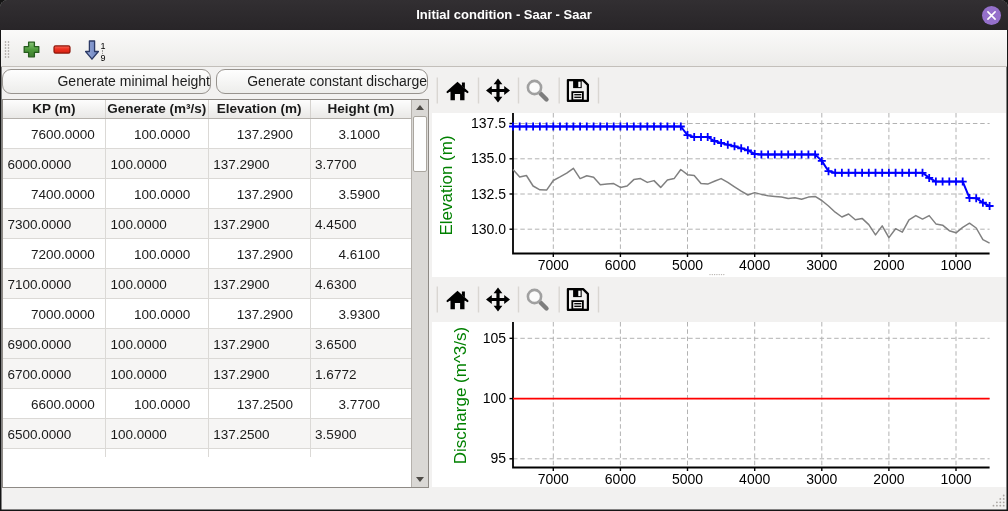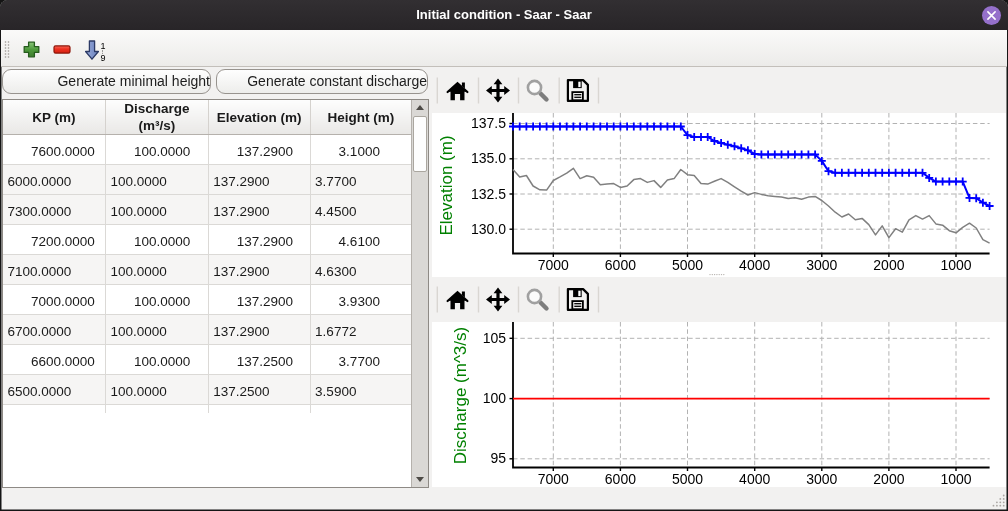--- a/index.html
+++ b/index.html
@@ -54,36 +54,42 @@
     </svg>
 <div id="toolbar"></div>
 <div class="btn" id="btn1">Generate minimal height</div>
 <div class="btn" id="btn2">Generate constant discharge</div>
 
 <div id="tablewrap">
 <table>
 <tbody>
           <tr>
             <th style="width:101.5px">KP (m)</th>
-            <th style="width:101.5px">Discharge (m³/s)</th>
+            <th style="width:101.5px">Generate (m³/s)</th>
             <th style="width:100.5px">Elevation (m)</th>
             <th style="width:100px">Height (m)</th>
           </tr>
 <tr class="even">
             <td><span>7600.0000</span></td>
             <td><span>100.0000</span></td>
             <td><span>137.2900</span></td>
             <td><span>3.1000</span></td>
           </tr>
 <tr class="odd">
             <td><span>6000.0000</span></td>
             <td><span>100.0000</span></td>
             <td><span>137.2900</span></td>
             <td><span>3.7700</span></td>
           </tr>
+<tr class="even">
+            <td><span>7400.0000</span></td>
+            <td><span>100.0000</span></td>
+            <td><span>137.2900</span></td>
+            <td><span>3.5900</span></td>
+          </tr>
 <tr class="odd">
             <td><span>7300.0000</span></td>
             <td><span>100.0000</span></td>
             <td><span>137.2900</span></td>
             <td><span>4.4500</span></td>
           </tr>
 <tr class="even">
             <td><span>7200.0000</span></td>
             <td><span>100.0000</span></td>
             <td><span>137.2900</span></td>
@@ -93,20 +99,26 @@
             <td><span>7100.0000</span></td>
             <td><span>100.0000</span></td>
             <td><span>137.2900</span></td>
             <td><span>4.6300</span></td>
           </tr>
 <tr class="even">
             <td><span>7000.0000</span></td>
             <td><span>100.0000</span></td>
             <td><span>137.2900</span></td>
             <td><span>3.9300</span></td>
+          </tr>
+<tr class="odd">
+            <td><span>6900.0000</span></td>
+            <td><span>100.0000</span></td>
+            <td><span>137.2900</span></td>
+            <td><span>3.6500</span></td>
           </tr>
 <tr class="odd">
             <td><span>6700.0000</span></td>
             <td><span>100.0000</span></td>
             <td><span>137.2900</span></td>
             <td><span>1.6772</span></td>
           </tr>
 <tr class="even">
             <td><span>6600.0000</span></td>
             <td><span>100.0000</span></td>

